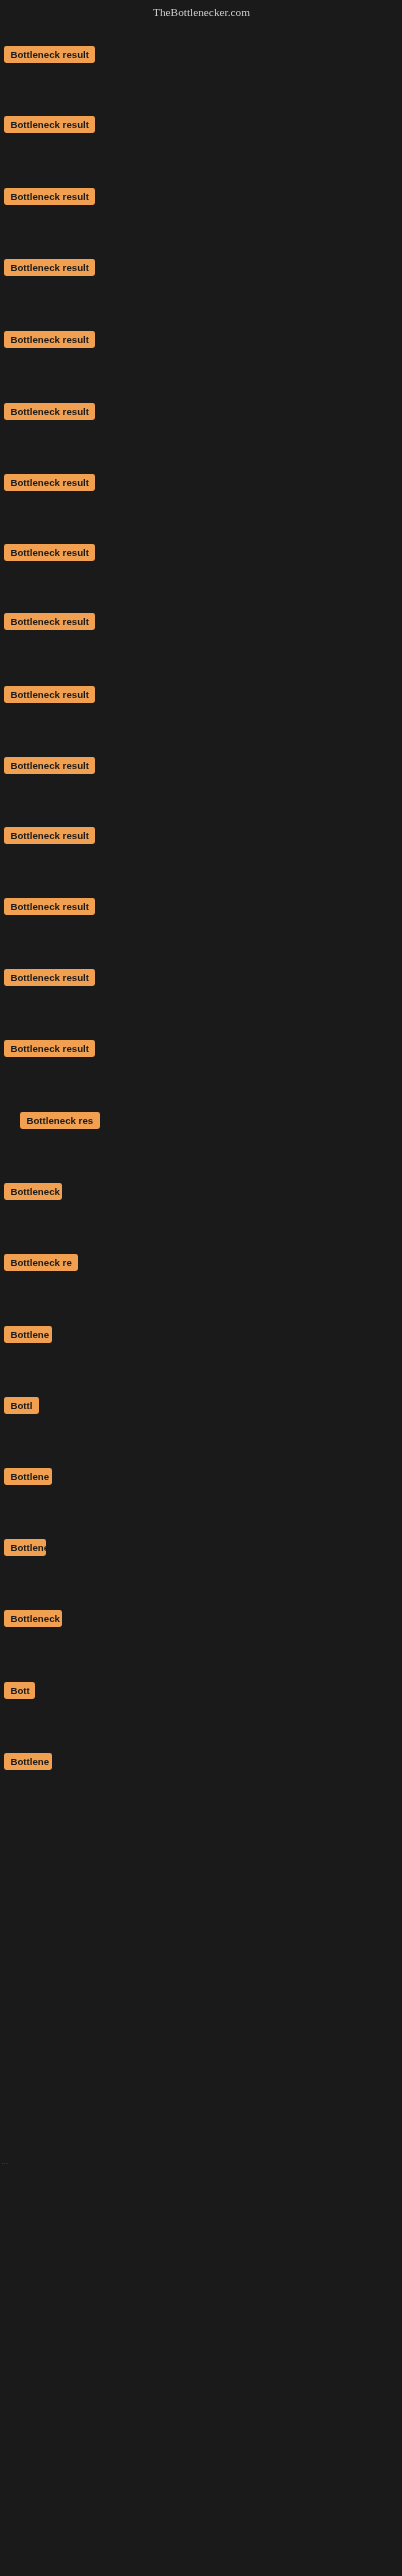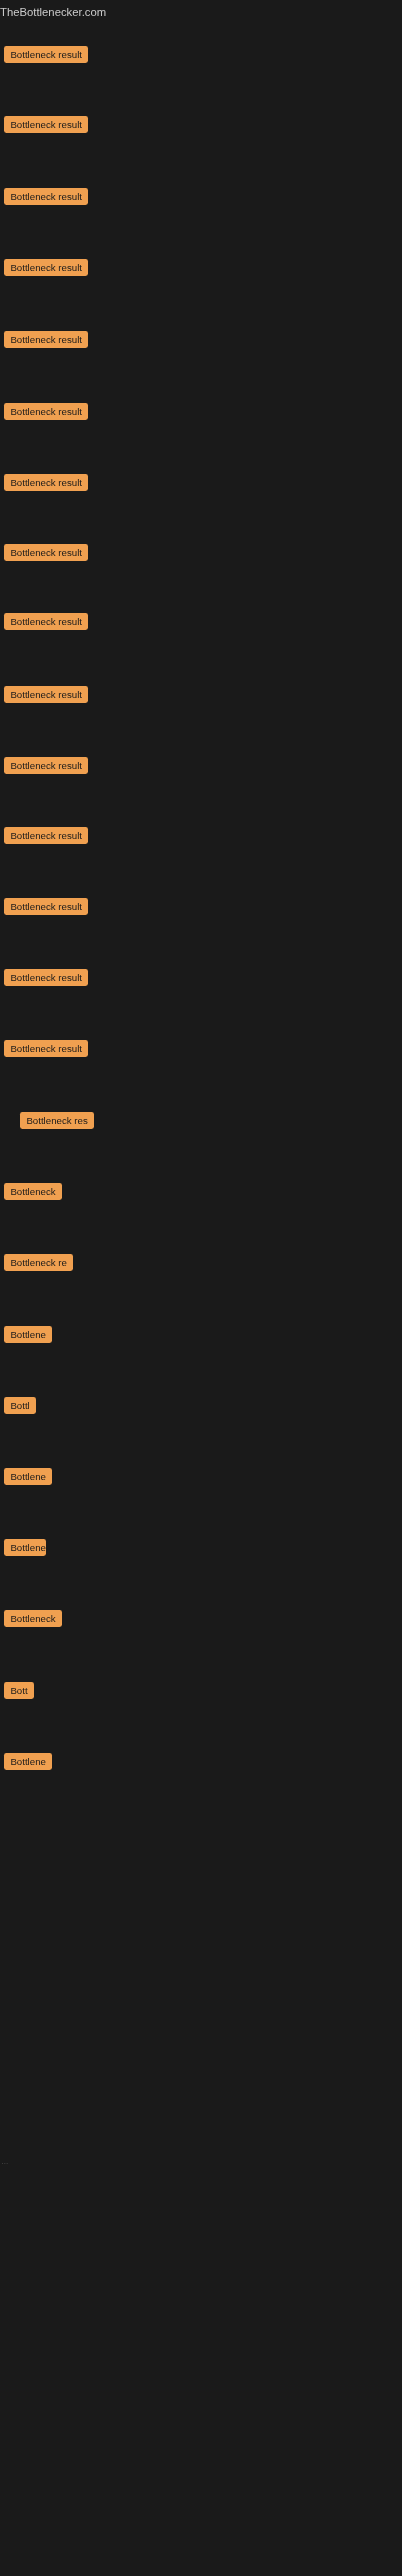--- a/index.html
+++ b/index.html
@@ -10,33 +10,34 @@
 
     body {
       width: 403px;
       min-height: 2576px;
       background-color: #1a1a1a;
       font-family: Arial, sans-serif;
       position: relative;
     }
 
     .site-header {
-      text-align: left;
+      text-align: center;
       padding: 6.4px 0 9.7px 0;
       color: #cccccc;
       font-size: 11.3px;
       font-weight: normal;
+      font-family: Liberation Serif, serif;
     }
 
     .bottleneck-badge {
       display: inline-block;
       background-color: #f0a050;
       color: #1a1a1a;
       font-size: 9.7px;
-      font-weight: normal;
+      font-weight: bold;
       padding: 3.2px 6.4px;
       border-radius: 2.4px;
       white-space: nowrap;
       overflow: hidden;
     }
 
     .result-row {
       position: absolute;
       left: 0;
     }

